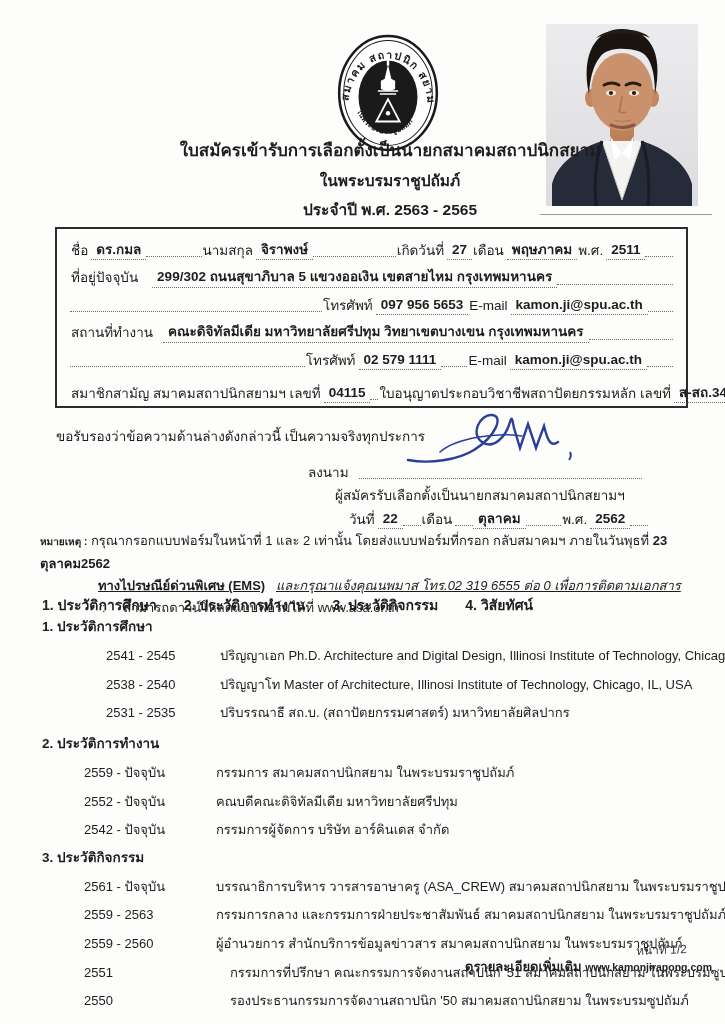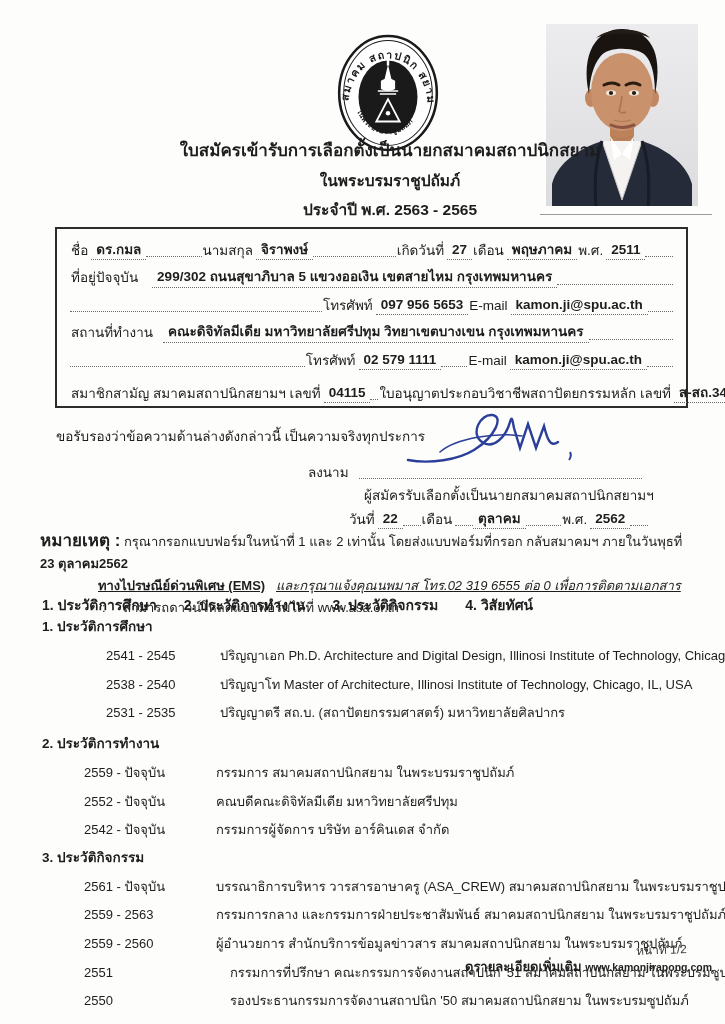--- a/index.html
+++ b/index.html
@@ -28,25 +28,25 @@
   .fv{font-weight:700;border-bottom:1.6px dotted #6a6a6a;padding:0 5px;flex:0 0 auto;}
   .ld{flex:1 1 auto;min-width:8px;border-bottom:1.6px dotted #6a6a6a;height:1px;align-self:flex-end;margin-bottom:3px;}
   .ld.g05{flex-grow:.5}.ld.g1{flex-grow:1}.ld.g2{flex-grow:2}.ld.g3{flex-grow:3}
   .ld.g45{flex-grow:4.5}.ld.g5{flex-grow:5}
   .frow.last{margin-top:13px;}
   
   .certify{position:absolute;left:56px;top:428px;font-size:13.5px;}
   .sig-svg{position:absolute;left:400px;top:408px;width:185px;height:64px;}
   .sig-row{position:absolute;left:308px;top:464px;width:334px;display:flex;align-items:flex-end;font-size:13.5px;}
   .sig-row .ld{margin-left:10px;}
-  .applicant{position:absolute;left:364px;top:487px;font-size:13.5px;}
+  .applicant{position:absolute;left:335px;top:487px;font-size:13.5px;}
   .sig-date{position:absolute;left:348px;top:510px;display:flex;align-items:flex-end;font-size:13.5px;width:300px;}
   
   .notes{position:absolute;left:40px;top:530px;width:655px;font-size:13px;line-height:22px;}
-  .notes b.lead{font-size:17px;}
+  .notes b.lead{font-size:10px;}
   .notes .l2{margin-left:58px;}
   .notes .l3{margin-left:62px;}
   .notes .l3 .colon{margin-right:14px;}
   .u-b{font-weight:700;text-decoration:underline;}
   .u-i{font-style:italic;text-decoration:underline;}
   
   .nav{position:absolute;left:42px;top:596px;display:flex;gap:27px;font-weight:700;font-size:14px;}
   .lists{position:absolute;left:42px;top:618px;width:660px;}
   .lists h3{margin:0;font-size:13.5px;font-weight:700;}
   .lists h3.h2{margin-top:13px;}
@@ -249,21 +249,21 @@
     <div class="lrow edu">
       <span class="yr">2541 - 2545</span>
       <span class="desc">ปริญญาเอก  Ph.D. Architecture and Digital Design, Illinosi Institute of Technology, Chicago, IL, USA</span>
     </div>
     <div class="lrow edu">
       <span class="yr">2538 - 2540</span>
       <span class="desc">ปริญญาโท  Master of Architecture, Illinosi Institute of Technology, Chicago, IL, USA</span>
     </div>
     <div class="lrow edu">
       <span class="yr">2531 - 2535</span>
-      <span class="desc">ปริญญาตรี  สถ.บ. (สถาปัตยกรรมศาสตร์) มหาวิทยาลัยศิลปากร</span>
+      <span class="desc">ปริบรรณาธี  สถ.บ. (สถาปัตยกรรมศาสตร์) มหาวิทยาลัยศิลปากร</span>
     </div>
 
     <h3 class="h2">2. ประวัติการทำงาน</h3>
     <div class="lrow wk">
       <span class="yr">2559 - ปัจจุบัน</span>
       <span class="desc">กรรมการ  สมาคมสถาปนิกสยาม ในพระบรมราชูปถัมภ์</span>
     </div>
     <div class="lrow wk">
       <span class="yr">2552 - ปัจจุบัน</span>
       <span class="desc">คณบดีคณะดิจิทัลมีเดีย มหาวิทยาลัยศรีปทุม</span>

